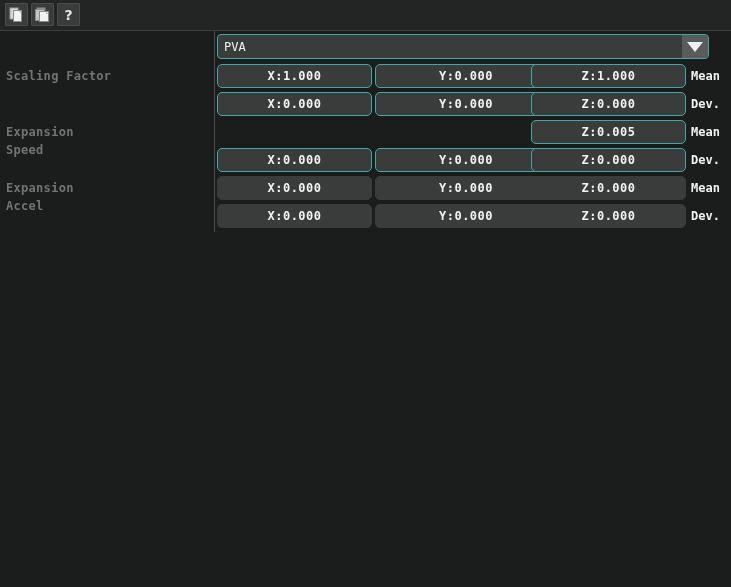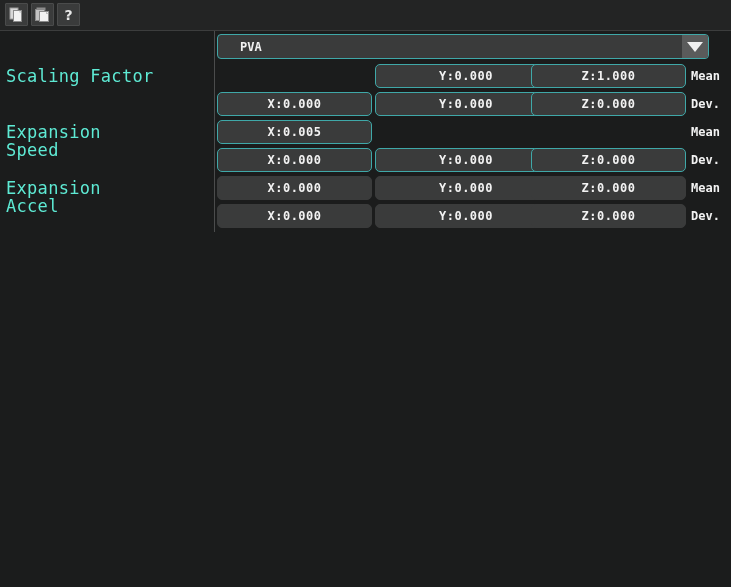--- a/index.html
+++ b/index.html
@@ -75,25 +75,25 @@
 
   
   .labels {
     position: absolute;
     left: 0; top: 0;
     width: 214px;
   }
   .row-label {
     position: absolute;
     left: 6px;
-    font-size: 17px;
-    font-weight: normal;
+    font-size: 12px;
+    font-weight: bold;
     letter-spacing: 0.3px;
     line-height: 18px;
-    color: #5eead4;
+    color: #737373;
     white-space: pre-line;
   }
 
   
   .fields {
     position: absolute;
     left: 215px; top: 0;
     width: 516px;
   }
 
@@ -105,22 +105,22 @@
     background: #3a3b3b;
     border: 1px solid #3fa8a8;
     border-radius: 4px;
     box-sizing: border-box;
     display: flex;
     align-items: center;
     cursor: pointer;
   }
   .dropdown-label {
     font-size: 12px;
-    font-weight: bold;
-    padding-left: 22px;
+    font-weight: normal;
+    padding-left: 6px;
     color: #f2f2f2;
     flex: 1;
   }
   .dropdown-arrow-box {
     width: 26px;
     height: 23px;
     background: #5a5b5b;
     border-radius: 0 3px 3px 0;
     display: flex;
     align-items: center;
@@ -219,34 +219,35 @@
   <div class="fields">
 
     <div class="dropdown">
       <span class="dropdown-label">PVA</span>
       <span class="dropdown-arrow-box">
         <span class="tri-down"></span>
       </span>
     </div>
 
     <div class="field-row" style="top:33px;">
+      <div class="field x active">X:1.000</div>
       <div class="field y active">Y:0.000</div>
       <div class="field z active">Z:1.000</div>
       <div class="stat-label">Mean</div>
     </div>
 
     <div class="field-row" style="top:61px;">
       <div class="field x active">X:0.000</div>
       <div class="field y active">Y:0.000</div>
       <div class="field z active">Z:0.000</div>
       <div class="stat-label">Dev.</div>
     </div>
 
     <div class="field-row" style="top:89px;">
-      <div class="field x active">X:0.005</div>
+      <div class="field z active">Z:0.005</div>
       <div class="stat-label">Mean</div>
     </div>
 
     <div class="field-row" style="top:117px;">
       <div class="field x active">X:0.000</div>
       <div class="field y active">Y:0.000</div>
       <div class="field z active">Z:0.000</div>
       <div class="stat-label">Dev.</div>
     </div>
 

